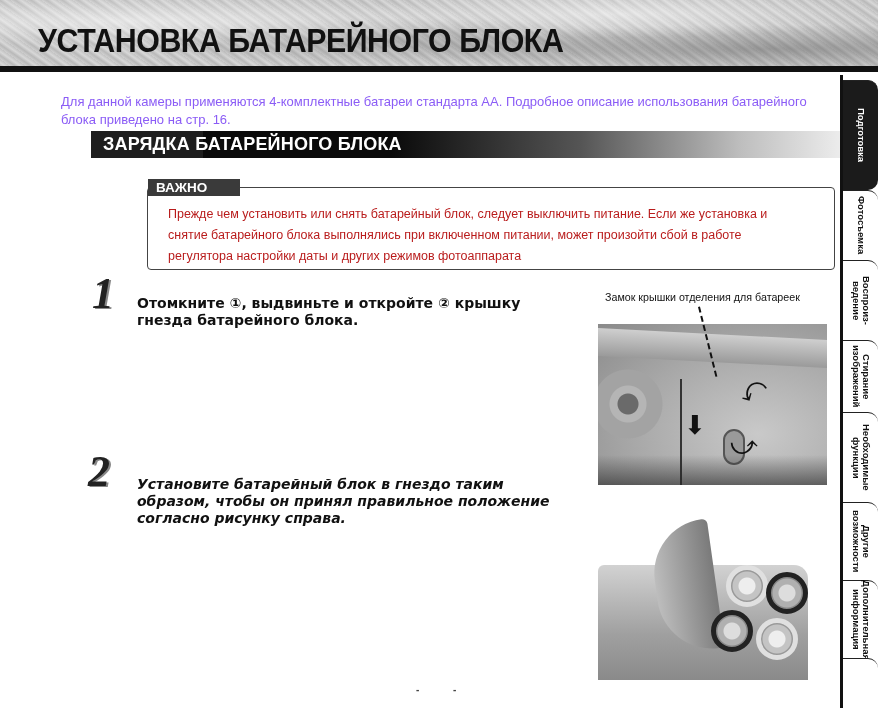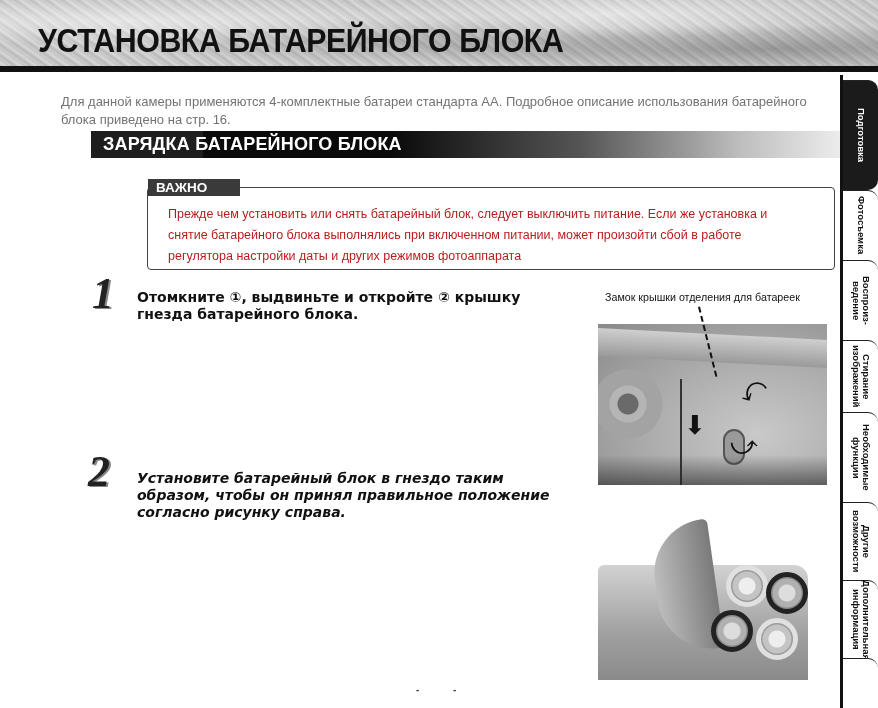--- a/index.html
+++ b/index.html
@@ -22,21 +22,21 @@
     font-family: "Liberation Sans", sans-serif; font-weight: 700;
     font-size: 33px; letter-spacing: -0.5px; color: #111;
     transform: scaleX(0.92); transform-origin: left center;
   }
   .header-rule {
     position: absolute; left: 0; top: 66px; width: 878px; height: 6px; background: #111;
   }
 
   .intro {
     position: absolute; left: 61px; top: 93px; width: 770px;
-    font-size: 13px; line-height: 18px; color: #737373;
+    font-size: 13px; line-height: 18px; color: #8b5cf6;
   }
 
   .section-bar {
     position: absolute; left: 46px; top: 131px; width: 790px; height: 27px;
     background: linear-gradient(to right, #0a0a0a 0%, #0a0a0a 38%, #555 62%, #bdbdbd 82%, #ffffff 100%);
     margin-left: 45px;
   }
   .section-bar .hl {
     position: absolute; left: 0; top: 0; width: 112px; height: 27px; background: #1e1e1e;
   }
@@ -61,21 +61,21 @@
   }
 
   
   .step-num {
     position: absolute; font-family: "Liberation Serif", serif; font-style: italic; font-weight: 700;
     font-size: 44px; color: #222;
     text-shadow: 2px 1px 0 #888;
   }
   .step-text {
     position: absolute; font-family: "DejaVu Sans", sans-serif; font-weight: 700;
-    font-size: 14px; line-height: 17px; color: #111;
+    font-size: 14px; line-height: 17px; color: #111; margin-top: 6px;
   }
 
   
   .photo {
     position: absolute; overflow: hidden; background: #f2f2f2;
   }
   .photo1 {
     left: 598px; top: 324px; width: 229px; height: 161px;
     background:
       radial-gradient(circle at 30px 80px, #6a6a6a 0 10px, #b5b5b5 11px 18px, #a3a3a3 19px 34px, rgba(0,0,0,0) 35px),

